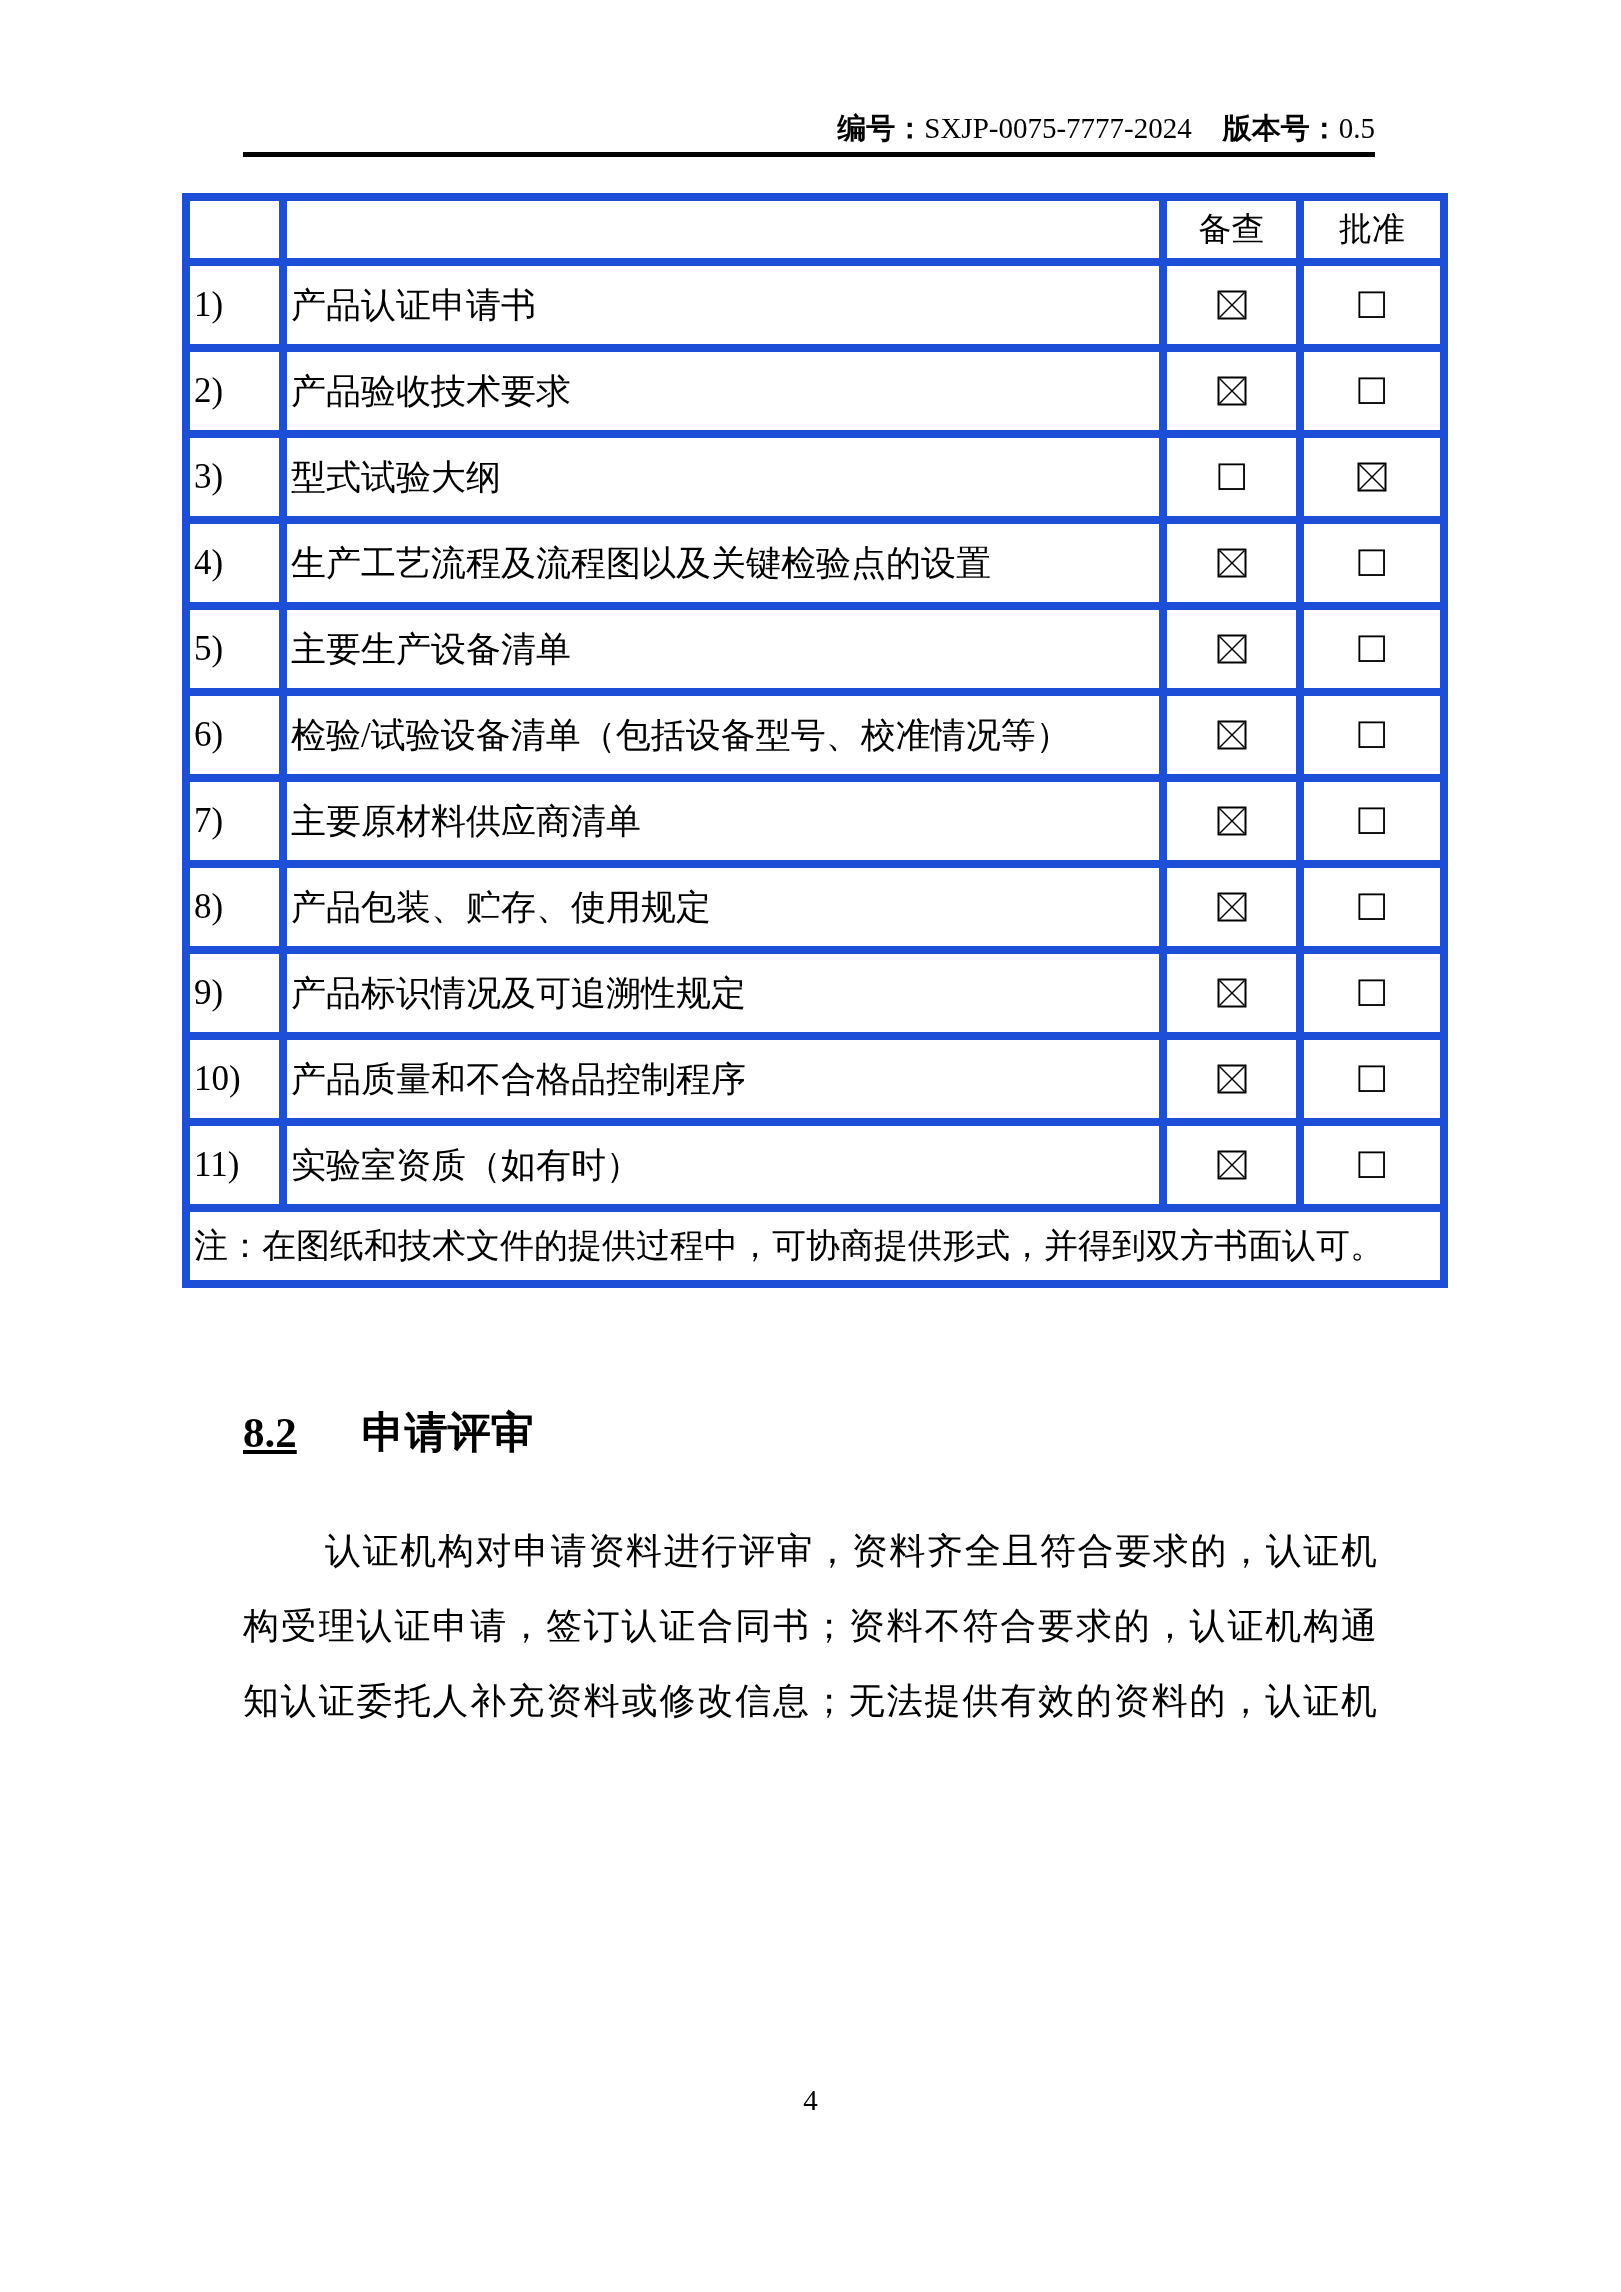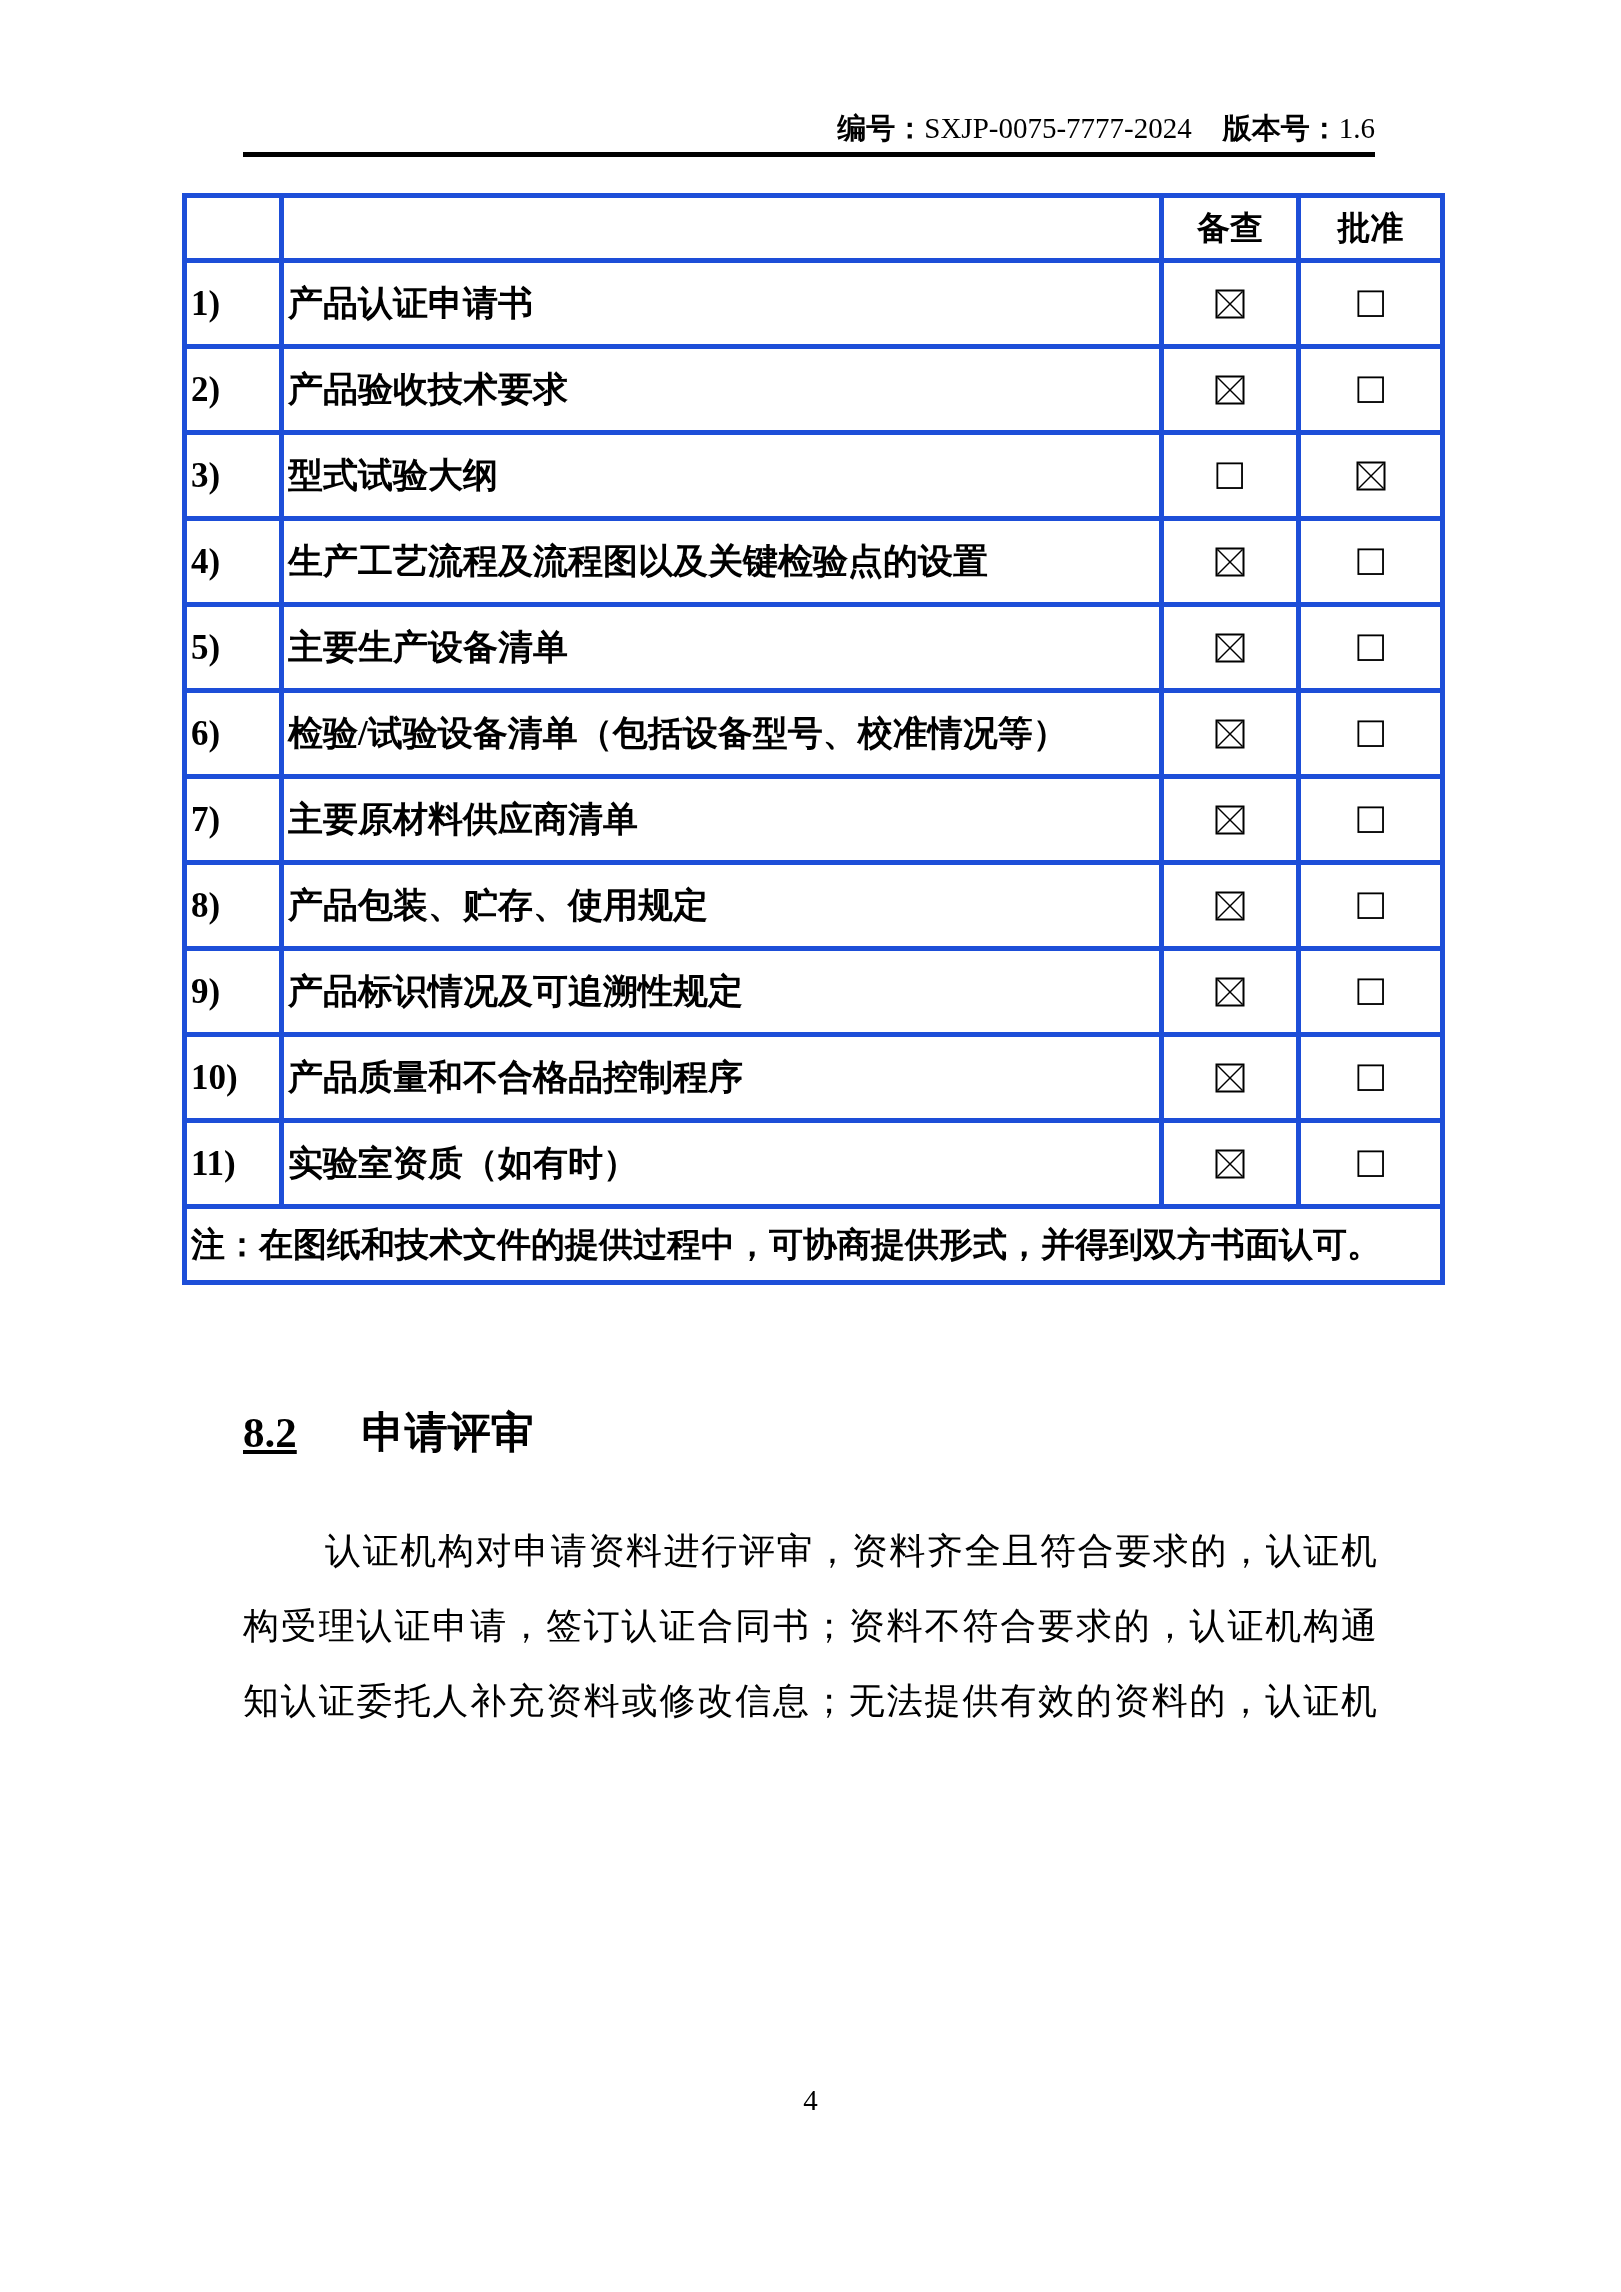--- a/index.html
+++ b/index.html
@@ -23,22 +23,22 @@
   .header-rule {
     position:absolute; top:152px; left:243px;
     width:1132px; height:4.9px; background:#000;
   }
   
   table.checklist {
     position:absolute; top:193px; left:182px;
     width:1259px; border-collapse:collapse; table-layout:fixed;
   }
   table.checklist td, table.checklist th {
-    border:5px solid #1d4ed8; padding:4px; vertical-align:middle;
-    font-weight:bold;
+    border:8px solid #1d4ed8; padding:4px; vertical-align:middle;
+    font-weight:normal;
   }
   col.c-num  { width:97px; }
   col.c-item { width:880px; }
   col.c-chk1 { width:137px; }
   col.c-chk2 { width:144px; }
   tr.hdr-row  { height:65px; }
   tr.data-row { height:86px; }
   tr.note-row { height:76px; }
   th.col-check-hdr { text-align:center; font-size:33px; }
   td.col-num  { padding-left:15.7px; font-size:35px; white-space:nowrap; }
@@ -69,21 +69,21 @@
     position:absolute; top:2084px; left:0; width:100%;
     text-align:center; font-size:29px;
   }
 </style>
 </head>
 <body>
 
 <div class="page">
 
   <div class="doc-header">
-    <span class="hei">编号：</span><span>SXJP-0075-7777-2024</span><span class="gap"></span><span class="hei">版本号：</span><span>1.6</span>
+    <span class="hei">编号：</span><span>SXJP-0075-7777-2024</span><span class="gap"></span><span class="hei">版本号：</span><span>0.5</span>
   </div>
 
   <div class="header-rule"></div>
 
   <table class="checklist">
     <colgroup>
       <col class="c-num">
         <col class="c-item">
         <col class="c-chk1">
         <col class="c-chk2">

